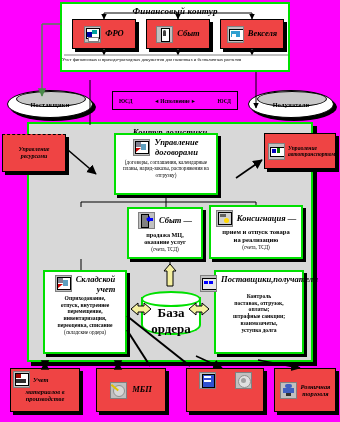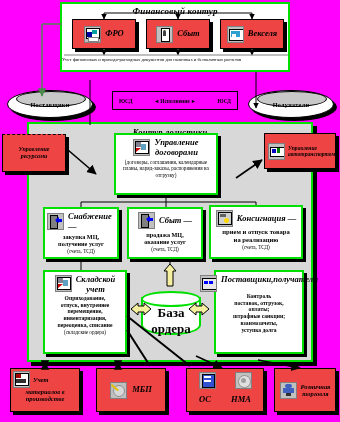--- a/index.html
+++ b/index.html
@@ -245,33 +245,20 @@
           <i class="d"></i>
         </span>
       <span style="display:flex;flex-direction:column;align-items:center;">
         <span class="ttl">Управление</span>
         <span class="ttl">договорами</span>
       </span>
     </div>
     <div class="tiny" style="margin-top:2px;">(договоры, соглашения, календарные планы, наряд-заказы, распоряжения на отгрузку)</div>
   </div>
 
-  <div class="abs panel-green" style="left:43px;top:207px;width:76px;height:52px;padding:3px 2px;">
-    <div class="row-ico">
-      <span class="ico ico-inout">
-          <i class="a"></i>
-          <i class="b"></i>
-          <i class="c"></i>
-        </span>
-      <span class="ttl">Снабжение —</span>
-    </div>
-    <div class="sub-b" style="margin-top:2px;">закупка МЦ,</div>
-    <div class="sub-b">получение услуг</div>
-    <div class="tiny">(счета, ТСД)</div>
-  </div>
 
   <div class="abs panel-green" style="left:127px;top:207px;width:76px;height:52px;padding:3px 2px;">
     <div class="row-ico">
       <span class="ico ico-inout">
           <i class="a"></i>
           <i class="b"></i>
           <i class="c"></i>
         </span>
       <span class="ttl">Сбыт —</span>
     </div>
@@ -295,21 +282,21 @@
   </div>
 
   <div class="abs panel-green" style="left:43px;top:270px;width:84px;height:84px;padding:3px 2px;">
     <div class="row-ico" style="align-items:flex-start;">
       <span class="ico ico-sklad">
           <i class="a"></i>
           <i class="b"></i>
           <i class="c"></i>
           <i class="d"></i>
         </span>
-      <span style="display:flex;flex-direction:column;align-items:center;">
+      <span style="display:flex;flex-direction:column;align-items:flex-end;">
         <span class="ttl">Складской</span>
         <span class="ttl">учет</span>
       </span>
     </div>
     <div class="sub-b" style="margin-top:1px;font-size:5.6px;">Оприходование,</div>
     <div class="sub-b" style="font-size:5.6px;">отпуск, внутреннее</div>
     <div class="sub-b" style="font-size:5.6px;">перемещение,</div>
     <div class="sub-b" style="font-size:5.6px;">инвентаризация,</div>
     <div class="sub-b" style="font-size:5.6px;">переоценка, списание</div>
     <div class="tiny">(складские ордера)</div>
@@ -369,24 +356,20 @@
     <div style="display:flex;justify-content:space-around;align-items:center;">
       <span class="ico ico-os">
           <i class="a"></i>
           <i class="b"></i>
           <i class="c"></i>
         </span>
       <span class="ico ico-nma">
           <i class="a"></i>
           <i class="b"></i>
         </span>
-    </div>
-    <div style="display:flex;justify-content:space-around;align-items:center;margin-top:6px;">
-      <span class="ttl">ОС</span>
-      <span class="ttl">НМА</span>
     </div>
   </div>
 
   <div class="abs panel" style="left:274px;top:368px;width:62px;height:44px;display:flex;align-items:center;justify-content:center;gap:4px;">
     <span class="ico ico-retail">
         <i class="a"></i>
         <i class="b"></i>
         <i class="c"></i>
       </span>
     <span style="display:flex;flex-direction:column;align-items:center;">

